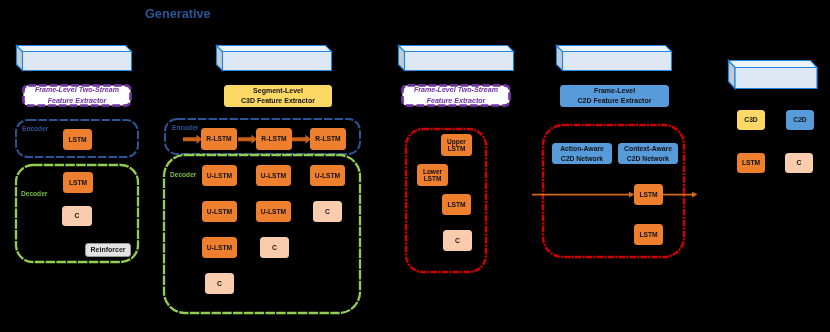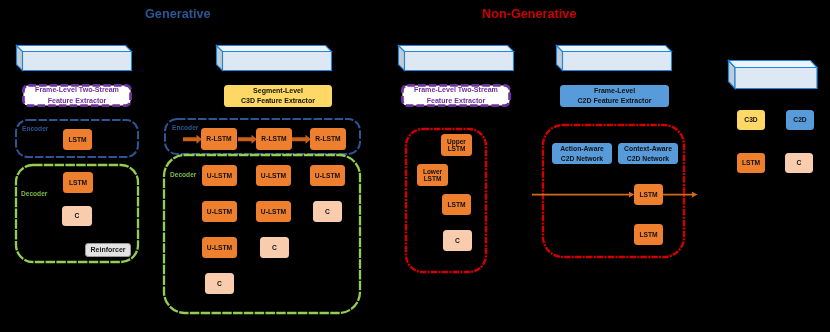--- a/index.html
+++ b/index.html
@@ -21,35 +21,34 @@
   .peach {background:#F8CCAC;border-radius:3.5px;}
   .yellowbox{background:#FDD864;border-radius:3.5px;}
   .bluebox{background:#589BDB;border-radius:3.5px;}
   .greybox{background:#E3E3E3;border:1px solid #9a9a9a;border-radius:3px;}
 
   .cap{font-weight:bold;font-size:6.6px;white-space:nowrap;line-height:1;}
 
   
   .pill{display:flex;flex-direction:column;align-items:center;justify-content:center;
         text-align:center;font-weight:bold;line-height:1.35;color:#111;}
-  .extractor-purple{position:absolute;}
+  .extractor-purple{position:absolute;font-style:italic;}
   .pillborder{position:absolute;left:0;top:0;width:100%;height:100%;}
   .pilltext{position:absolute;left:0;top:0;width:100%;height:100%;
             display:flex;flex-direction:column;align-items:center;justify-content:center;
             text-align:center;font-weight:bold;line-height:1.45;}
 
   .vlabel{position:absolute;color:#000;font-weight:bold;font-size:6.7px;white-space:nowrap;}
 </style>
 </head>
 <body>
 
 <div class="stage">
 
   <div class="abs ttl" style="left:145px;top:8px;color:#2D5595;">Generative</div>
-  <div class="abs ttl" style="left:482px;top:8px;color:#CC0000;">Non-Generative</div>
 
   <svg class="abs cuboid" style="left:14px;top:42px;width:122px;height:32px;" viewBox="0 0 122 32">
     <polygon points="2.5,3.5 8.5,9.5 8.5,28.5 2.5,22.5" fill="#C3CCD5" stroke="#1E86DE" stroke-width="1.1"></polygon>
     <polygon points="2.5,3.5 111.5,3.5 117.5,9.5 8.5,9.5" fill="#EDF3FB" stroke="#1E86DE" stroke-width="1.1"></polygon>
     <polygon points="8.5,9.5 117.5,9.5 117.5,28.5 8.5,28.5" fill="#DEE8F5" stroke="#1E86DE" stroke-width="1.1"></polygon>
   </svg>
   <div class="vlabel" style="left:60px;top:70px;">Video</div>
 
   <div class="abs extractor-purple" style="left:22px;top:84px;width:110px;height:23px;">
     <svg class="pillborder" viewBox="0 0 110 23" preserveAspectRatio="none">

